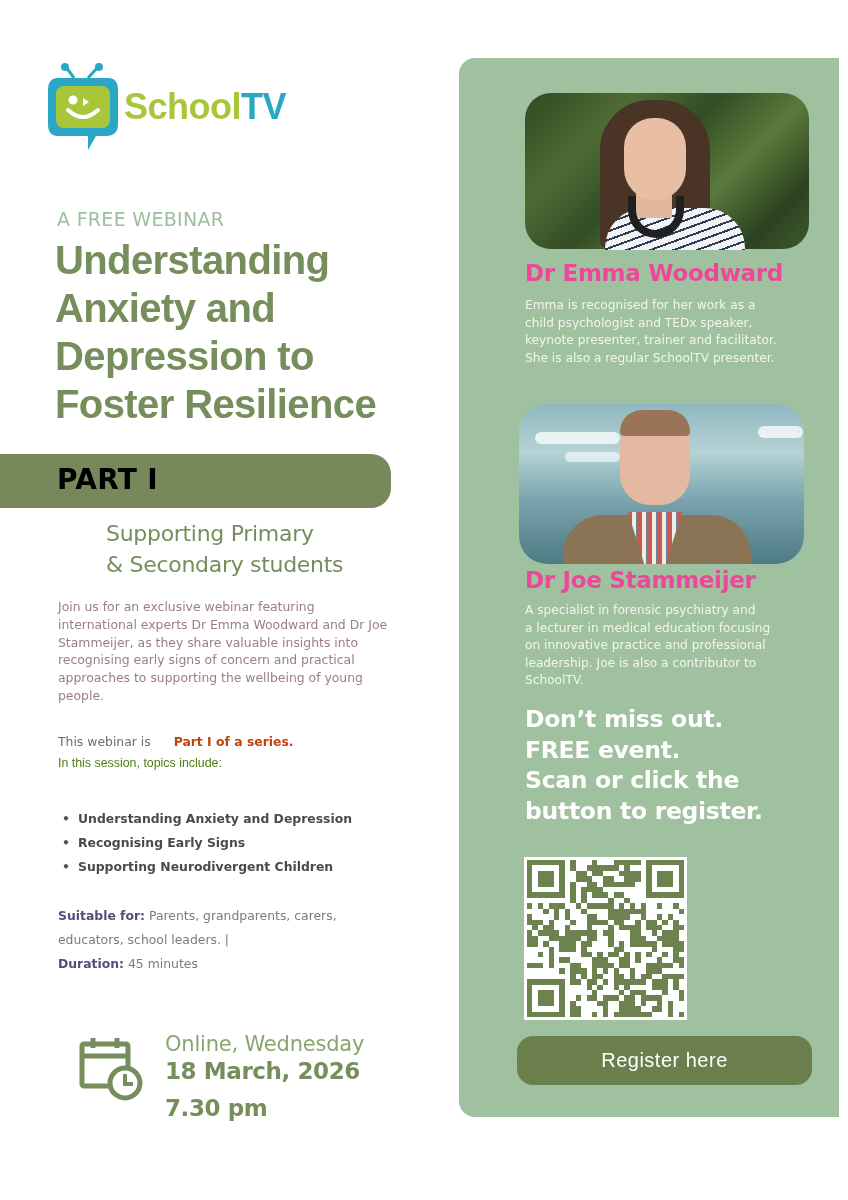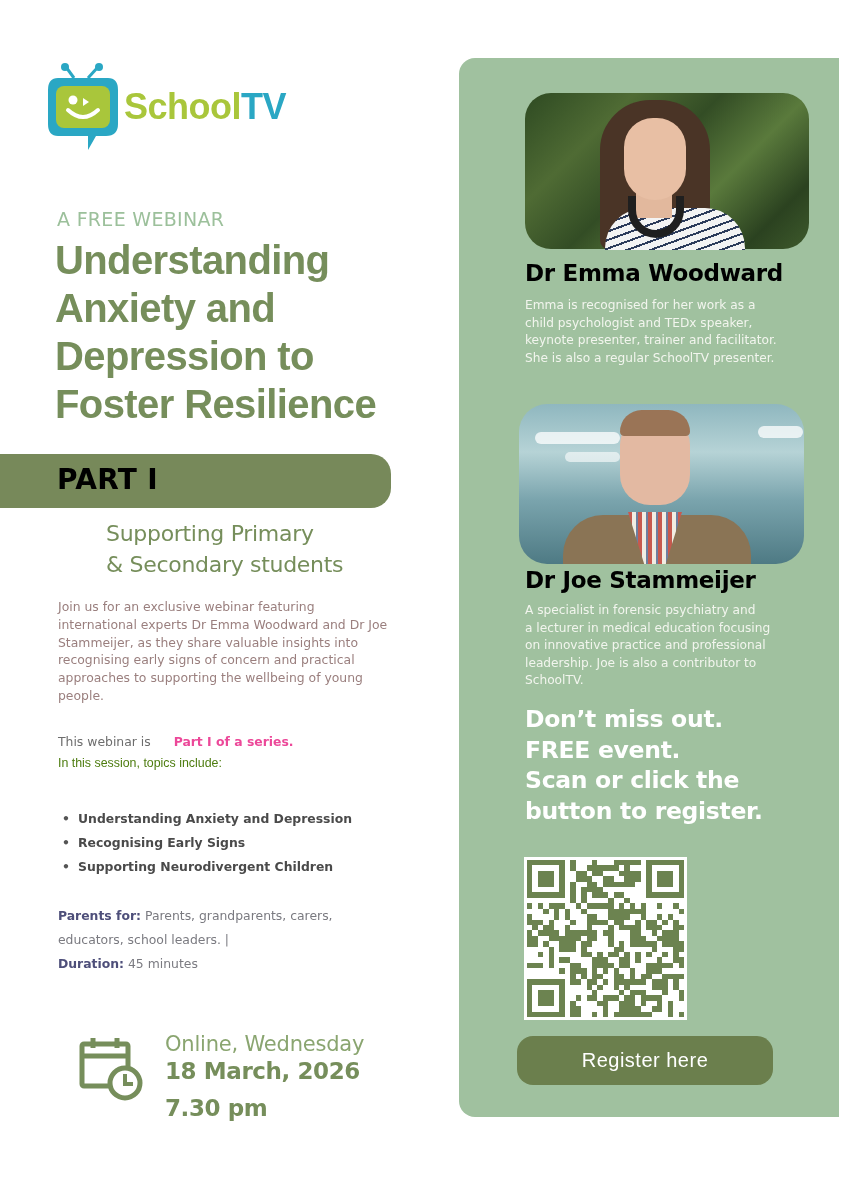--- a/index.html
+++ b/index.html
@@ -19,21 +19,21 @@
   .title span { display: block; white-space: nowrap; }
 
   .part-bar { position: absolute; left: 0; top: 454px; width: 391px; height: 54px; background: #77895a; border-radius: 0 20px 20px 0; }
   .part-bar span { position: absolute; left: 57px; top: 9px; font-size: 28px; color: #000000; font-weight: bold; font-family: "DejaVu Sans", sans-serif; letter-spacing: 0.3px; }
 
   .subtitle { position: absolute; left: 58px; top: 518px; font-size: 22px; line-height: 31px; color: #768e5b; font-weight: normal; font-family: "DejaVu Sans", sans-serif; letter-spacing: -0.3px; margin-left: 48px; }
   .subtitle span { display: block; white-space: nowrap; }
 
   .intro { position: absolute; left: 58px; top: 598px; width: 330px; font-size: 12.4px; line-height: 17.8px; color: #9a7f7e; font-family: "DejaVu Sans", sans-serif; }
   .series { position: absolute; left: 58px; top: 734px; font-size: 12.4px; color: #6d6d6d; font-family: "DejaVu Sans", sans-serif; }
-  .series b { color: #ec4899; padding-left: 19px; }
+  .series b { color: #c2410c; padding-left: 19px; }
   .topics-label { position: absolute; left: 58px; top: 756px; font-size: 12.4px; color: #4d7c0f; font-family: Liberation Sans, sans-serif; }
   .topics { position: absolute; left: 62px; top: 810px; list-style: none; font-size: 12.4px; font-weight: bold; color: #4a4a4a; font-family: "DejaVu Sans", sans-serif; }
   .topics li { height: 24px; line-height: 18px; white-space: nowrap; }
   .topics .bullet { display: inline-block; width: 16px; color: #555; }
 
   .meta { position: absolute; left: 58px; top: 904px; font-size: 12.4px; line-height: 24px; color: #7a7a80; font-family: "DejaVu Sans", sans-serif; }
   .meta b { color: #4e4f7a; }
   .meta div { white-space: nowrap; }
 
   .event { position: absolute; left: 78px; top: 1030px; width: 330px; height: 90px; }
@@ -61,33 +61,33 @@
   .emma-necklace { left: 628px; top: 196px; width: 56px; height: 42px; border: 8px solid #1f1f1f; border-top: none; border-radius: 0 0 30px 30px; }
 
   .joe-light1 { left: 535px; top: 432px; width: 85px; height: 12px; background: rgba(255,255,255,0.75); border-radius: 6px; }
   .joe-light2 { left: 758px; top: 426px; width: 45px; height: 12px; background: rgba(255,255,255,0.75); border-radius: 6px; }
   .joe-light3 { left: 565px; top: 452px; width: 55px; height: 10px; background: rgba(255,255,255,0.6); border-radius: 5px; }
   .joe-head { left: 620px; top: 413px; width: 70px; height: 92px; background: #e3b9a2; border-radius: 32px 32px 30px 30px; }
   .joe-hair { left: 620px; top: 410px; width: 70px; height: 26px; background: #9a7456; border-radius: 30px 30px 6px 6px; }
   .joe-jacket { left: 563px; top: 515px; width: 188px; height: 49px; background: #8a7455; border-radius: 40px 40px 0 0; }
   .joe-shirt { left: 628px; top: 512px; width: 54px; height: 52px; background: repeating-linear-gradient(90deg, #c65a4f 0 4px, #f2ede2 4px 8px, #6d7fa0 8px 10px); clip-path: polygon(0 0, 100% 0, 70% 100%, 30% 100%); }
 
-  .speaker-name { position: absolute; left: 525px; font-size: 23px; font-weight: bold; color: #000000; font-family: "DejaVu Sans", sans-serif; white-space: nowrap; letter-spacing: -0.3px; }
+  .speaker-name { position: absolute; left: 525px; font-size: 23px; font-weight: bold; color: #ec4899; font-family: "DejaVu Sans", sans-serif; white-space: nowrap; letter-spacing: -0.3px; }
   .speaker-bio { position: absolute; left: 525px; width: 290px; font-size: 12.2px; line-height: 17.5px; color: #f2f5ee; font-family: "DejaVu Sans", sans-serif; }
   .speaker-bio span { display: block; white-space: nowrap; }
 
   .cta { position: absolute; left: 525px; top: 704px; font-size: 23.5px; line-height: 30.5px; color: #ffffff; font-weight: bold; font-family: "DejaVu Sans", sans-serif; letter-spacing: -0.3px; }
   .cta span { display: block; white-space: nowrap; }
 
   .qr { position: absolute; left: 524px; top: 857px; width: 163px; height: 163px; background: #ffffff; }
   .qr-grid { position: absolute; left: 3px; top: 3px; width: 157px; height: 157px; display: grid; grid-template-columns: repeat(29, 1fr); grid-template-rows: repeat(29, 1fr); }
   .qr-grid i { display: block; }
   .qr-grid i.on { background: #6c8350; }
 
-  .register { position: absolute; left: 517px; top: 1036px; width: 256px; height: 49px; background: #6b7f4d; border-radius: 16px; border: none; color: #ffffff; font-family: "Liberation Sans", sans-serif; font-size: 20px; letter-spacing: 0.5px; cursor: pointer; }
+  .register { position: absolute; left: 517px; top: 1036px; width: 295px; height: 49px; background: #6b7f4d; border-radius: 16px; border: none; color: #ffffff; font-family: "Liberation Sans", sans-serif; font-size: 20px; letter-spacing: 0.5px; cursor: pointer; }
 </style>
 </head>
 <body>
 
 <div class="logo">
   <svg width="76" height="92" viewBox="0 0 76 92">
     <line x1="28" y1="16" x2="20" y2="5" stroke="#2aa7c4" stroke-width="3"></line>
     <line x1="42" y1="16" x2="52" y2="5" stroke="#2aa7c4" stroke-width="3"></line>
     <circle cx="19" cy="5" r="4" fill="#2aa7c4"></circle>
     <circle cx="53" cy="5" r="4" fill="#2aa7c4"></circle>
@@ -122,21 +122,21 @@
 <p class="series"><span>This webinar is </span><b>Part I of a series.</b></p>
 
 <p class="topics-label">In this session, topics include:</p>
 <ul class="topics">
   <li><span class="bullet">•</span><span>Understanding Anxiety and Depression</span></li>
   <li><span class="bullet">•</span><span>Recognising Early Signs</span></li>
   <li><span class="bullet">•</span><span>Supporting Neurodivergent Children</span></li>
 </ul>
 
 <div class="meta">
-  <div><b>Parents for:</b><span> Parents, grandparents, carers,</span></div>
+  <div><b>Suitable for:</b><span> Parents, grandparents, carers,</span></div>
   <div>educators, school leaders. |</div>
   <div><b>Duration:</b><span> 45 minutes</span></div>
 </div>
 
 <div class="event">
   <svg width="66" height="66" viewBox="0 0 66 66">
     <rect x="4" y="8" width="46" height="42" rx="2" fill="none" stroke="#768e5b" stroke-width="5"></rect>
     <line x1="4" y1="20" x2="50" y2="20" stroke="#768e5b" stroke-width="5"></line>
     <line x1="15" y1="2" x2="15" y2="12" stroke="#768e5b" stroke-width="5"></line>
     <line x1="39" y1="2" x2="39" y2="12" stroke="#768e5b" stroke-width="5"></line>

